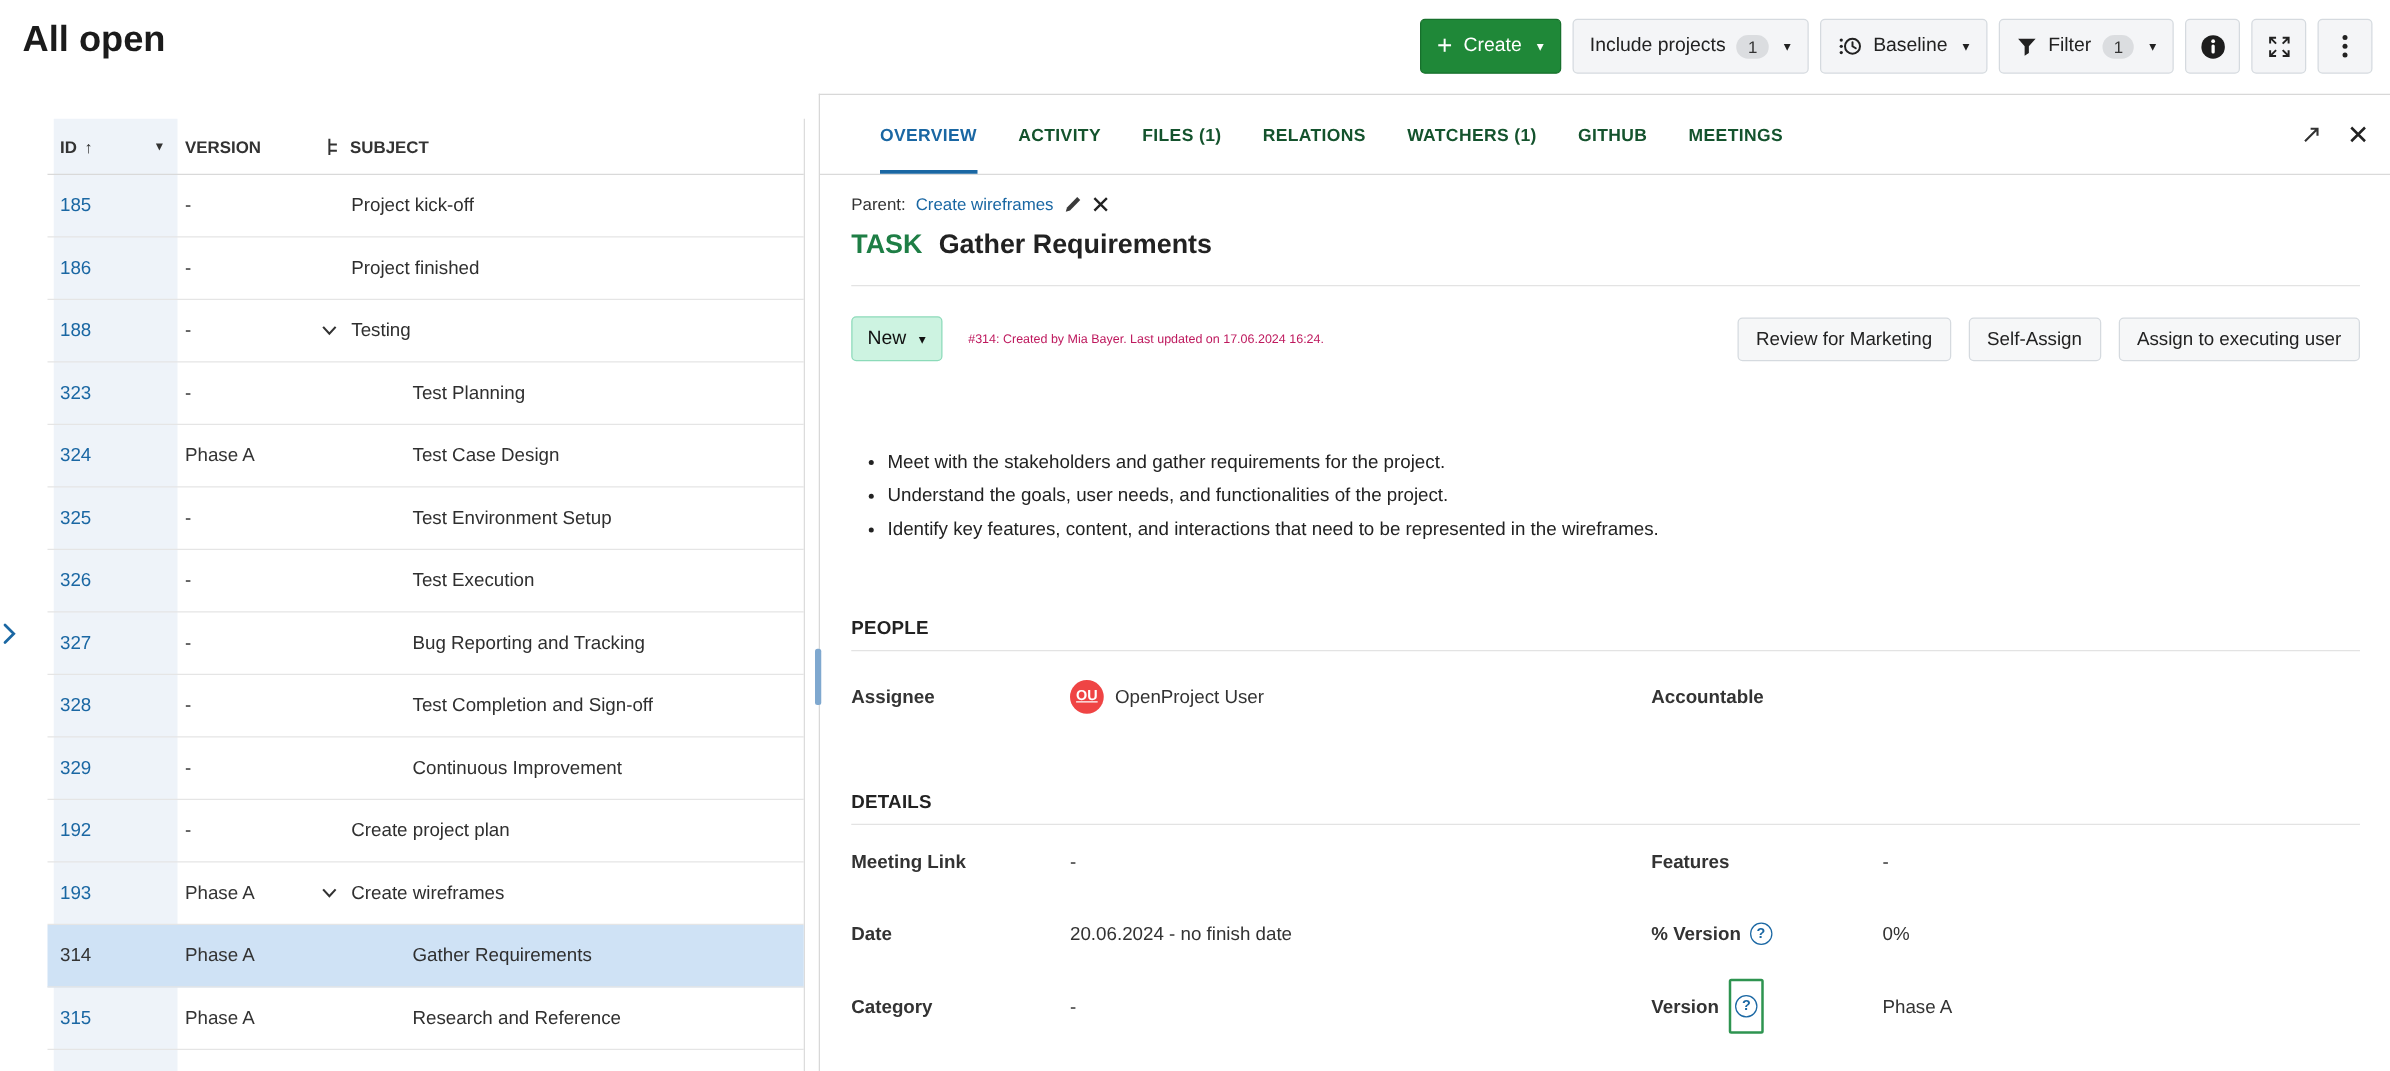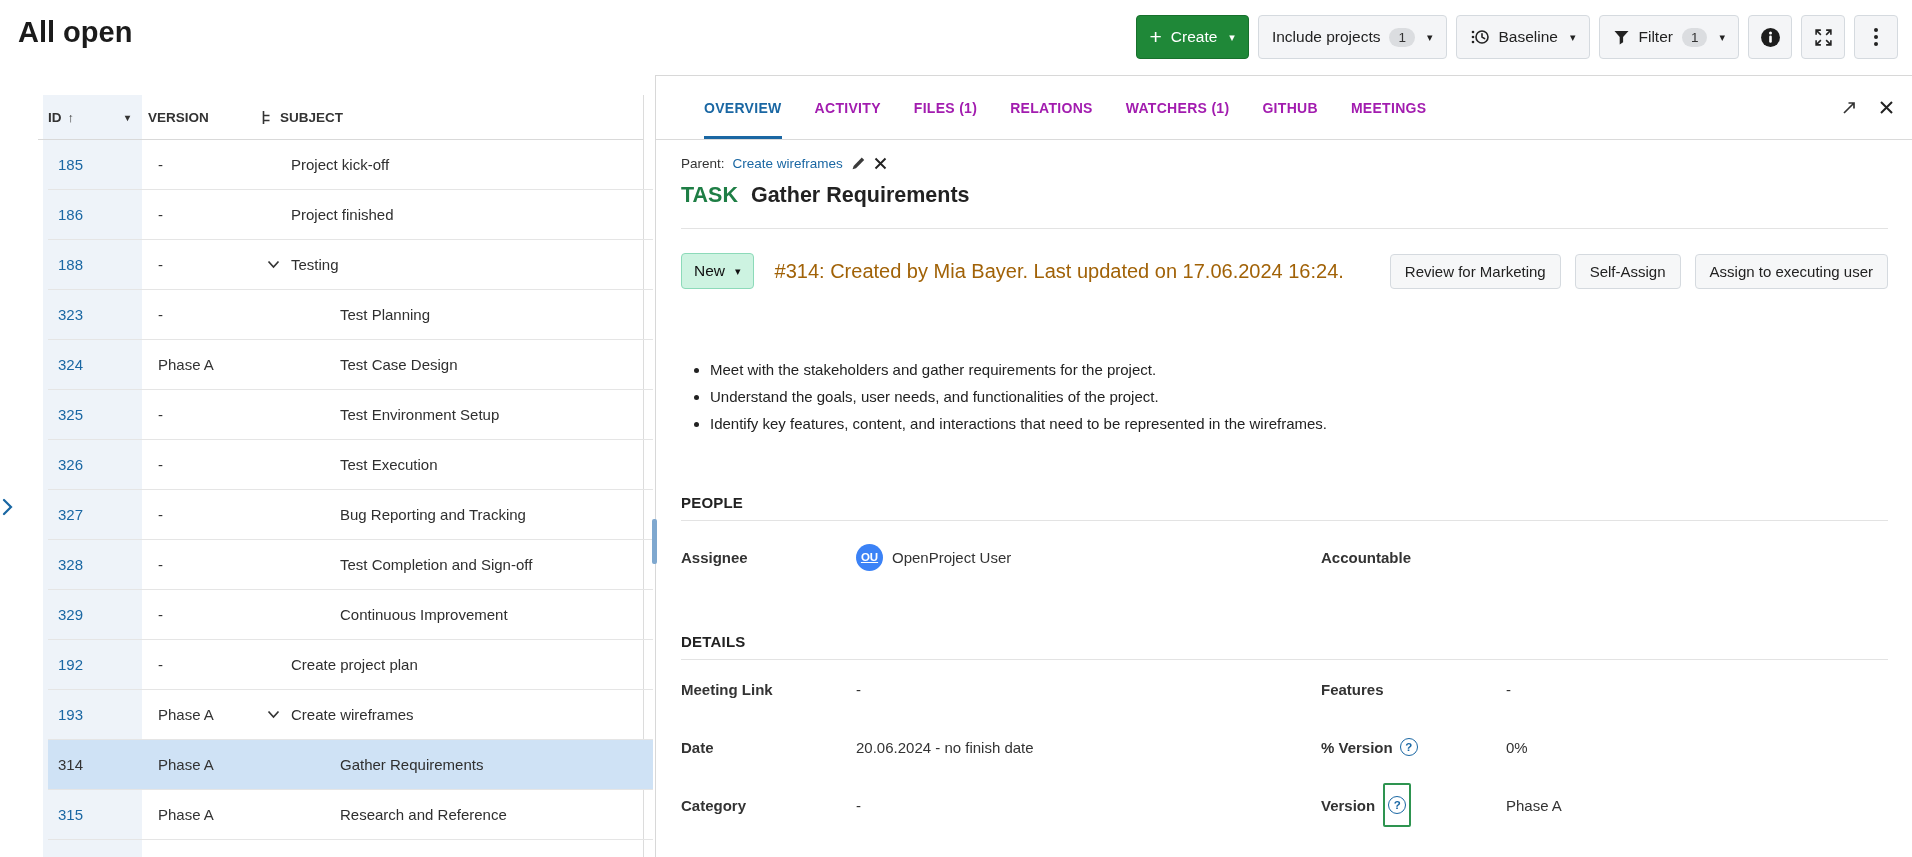--- a/index.html
+++ b/index.html
@@ -29,60 +29,60 @@
   .table-head{position:absolute;left:38px;top:95px;width:605px;height:45px;display:flex;align-items:center;
     border-bottom:1px solid #D9D9D9;font-size:13.5px;font-weight:700;color:#333;z-index:2;}
   .cell-id{width:104px;padding-left:10px;}
   .cell-version{width:102px;padding-left:6px;font-size:15px;color:#333;}
   .cell-subject{flex:1;display:flex;align-items:center;}
   .table-head .cell-id{display:flex;align-items:center;gap:6px;}
   .table-head .cell-version{font-size:13.5px;}
   .sort-arrow{font-size:13px;font-weight:400;}
   .col-caret{margin-left:auto;margin-right:12px;font-size:10px;cursor:pointer;}
   .table-head .cell-subject{padding-left:17px;gap:7px;}
-  .table-body{position:absolute;left:48px;top:140px;width:605px;z-index:1;}
+  .table-body{position:absolute;left:38px;top:140px;width:605px;z-index:1;}
   .wp-row{height:50px;display:flex;align-items:center;border-bottom:1px solid #E5E5E5;cursor:pointer;}
   .wp-row.selected{background:#CFE2F5;}
   .id-link{color:#1A67A3;font-size:15px;}
   .wp-row.selected .id-link{color:#333;}
   .subject-text{font-size:15px;color:#2f2f2f;}
   .row-chevron{display:inline-flex;width:16px;margin-right:8px;}
   .cell-subject.lvl0{padding-left:37px;}
   .cell-subject.lvl0.has-chevron{padding-left:13px;}
   .cell-subject.lvl1{padding-left:86px;}
 
   .left-handle{position:absolute;left:2px;top:498px;cursor:pointer;z-index:3;}
   .resize-thumb{position:absolute;left:652px;top:519px;width:5px;height:45px;background:#7FA8CF;
     border-radius:2px;cursor:col-resize;z-index:3;}
 
   
   .detail-pane{position:absolute;left:655px;top:75px;right:0;bottom:0;background:#fff;
     border-left:1px solid #D8D8D8;border-top:1px solid #D8D8D8;display:flex;flex-direction:column;}
   .tabs-bar{display:flex;align-items:stretch;height:64px;border-bottom:1px solid #DADADA;padding:0 18px 0 48px;}
   .tabs-list{display:flex;gap:33px;align-items:stretch;}
-  .tab{display:flex;align-items:center;font-size:14px;font-weight:700;letter-spacing:.3px;color:#a21caf;
+  .tab{display:flex;align-items:center;font-size:14px;font-weight:700;letter-spacing:.3px;color:#14532d;
     border-bottom:3px solid transparent;padding-top:3px;cursor:pointer;white-space:nowrap;}
   .tab.active{color:#1A67A3;border-bottom-color:#1A67A3;}
   .tabs-icons{margin-left:auto;display:flex;align-items:center;gap:22px;}
   .tabs-icons span{display:inline-flex;cursor:pointer;}
 
   .detail-body{padding:16px 24px 0 25px;flex:1;overflow:hidden;}
   .parent-row{display:flex;align-items:center;gap:8px;font-size:13.5px;color:#333;}
   .parent-link{color:#1A67A3;cursor:pointer;}
   .icon-sm{display:inline-flex;cursor:pointer;}
   .wp-title{margin-top:12px;font-size:21.5px;font-weight:700;display:flex;gap:13px;align-items:baseline;}
   .wp-type{color:#1E7E45;}
   .wp-name{color:#222;}
   .title-divider{border:none;border-top:1px solid #E3E3E3;margin:20px 0 0 0;}
 
   .status-row{margin-top:24px;display:flex;align-items:center;gap:21px;}
   .status-btn{display:inline-flex;align-items:center;gap:10px;background:#CDF3E1;border:1px solid #8CDAB9;
     border-radius:4px;padding:8px 12px;font-size:15.5px;color:#111;cursor:pointer;}
   .status-btn .caret{font-size:11px;}
-  .status-meta{font-size:20px;color:#a16207;}
+  .status-meta{font-size:10px;color:#be185d;}
   .status-actions{margin-left:auto;display:flex;gap:14px;}
   .action-btn{background:#F6F7F8;border:1px solid #D5DADF;border-radius:4px;padding:8px 14px;
     font-size:15px;color:#222;cursor:pointer;white-space:nowrap;}
 
   .description{margin-top:72px;}
   .description ul{margin:0;padding-left:29px;}
   .description li{font-size:15px;color:#222;margin-bottom:10px;}
 
   .people-section{margin-top:62px;}
   .details-section{margin-top:54px;}
@@ -382,21 +382,21 @@
           <li>Identify key features, content, and interactions that need to be represented in the wireframes.</li>
         </ul>
     </div>
 
     <div class="people-section">
       <div class="section-heading">PEOPLE</div>
       <hr class="section-rule">
       <div class="grid-row people-row">
         <div class="f-label">Assignee</div>
         <div class="user-chip">
-          <span class="avatar" style="background: #3b82f6; text-decoration: underline;">OU</span>
+          <span class="avatar" style="background: #ef4444; text-decoration: underline;">OU</span>
           <span class="user-name">OpenProject User</span>
         </div>
         <div class="f-label">Accountable</div>
       </div>
     </div>
 
     <div class="details-section">
       <div class="section-heading">DETAILS</div>
       <hr class="section-rule">
       <div>

